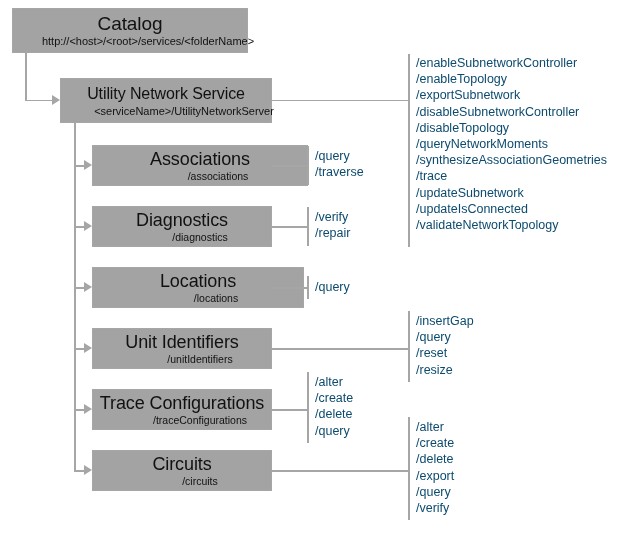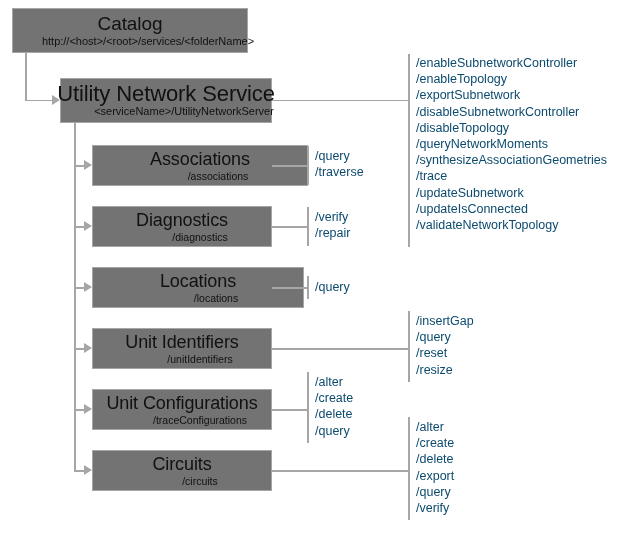--- a/index.html
+++ b/index.html
@@ -7,21 +7,21 @@
     width:626px;height:537px;
     background:#ffffff;
     font-family:"Liberation Sans", sans-serif;
     overflow:hidden;
     position:relative;
   }
   #canvas{position:absolute;left:0;top:0;width:626px;height:537px;}
 
   .node{
     position:absolute;
-    background:#737373;
+    background:#a3a3a3;
     border:1.5px solid #a6a6a6;
     box-sizing:border-box;
     display:flex;
     flex-direction:column;
     align-items:center;
     justify-content:center;
     color:#111111;
   }
   .node .title{
     font-size:18px;
@@ -31,21 +31,21 @@
   }
   .node .sub{
     font-size:10.5px;
     line-height:13px;
     margin-top:1px;
     white-space:nowrap;
     padding-left:36px;
   }
   .node.catalog .title{font-size:19px;}
   .node.catalog .sub{font-size:11px;}
-  .node.uns .title{font-size:22px;}
+  .node.uns .title{font-size:16px;}
   .node.uns .sub{font-size:11px;}
 
   
   .hline{position:absolute;background:#a6a6a6;height:1.6px;}
   .vline{position:absolute;background:#a6a6a6;width:1.6px;}
   .bracket{position:absolute;background:#a6a6a6;width:1.6px;}
 
   .arrow{
     position:absolute;
     width:0;height:0;
@@ -92,21 +92,21 @@
     <div class="title">Locations</div>
     <div class="sub">/locations</div>
   </div>
 
   <div class="node" style="left:92px;top:328px;width:180px;height:41px;">
     <div class="title">Unit Identifiers</div>
     <div class="sub">/unitIdentifiers</div>
   </div>
 
   <div class="node" style="left:92px;top:389px;width:180px;height:41px;">
-    <div class="title">Unit Configurations</div>
+    <div class="title">Trace Configurations</div>
     <div class="sub">/traceConfigurations</div>
   </div>
 
   <div class="node" style="left:92px;top:450px;width:180px;height:41px;">
     <div class="title">Circuits</div>
     <div class="sub">/circuits</div>
   </div>
 
   <div class="vline" style="left:25px;top:53px;height:48px;"></div>
   <div class="hline" style="left:25px;top:99.5px;width:27px;"></div>

